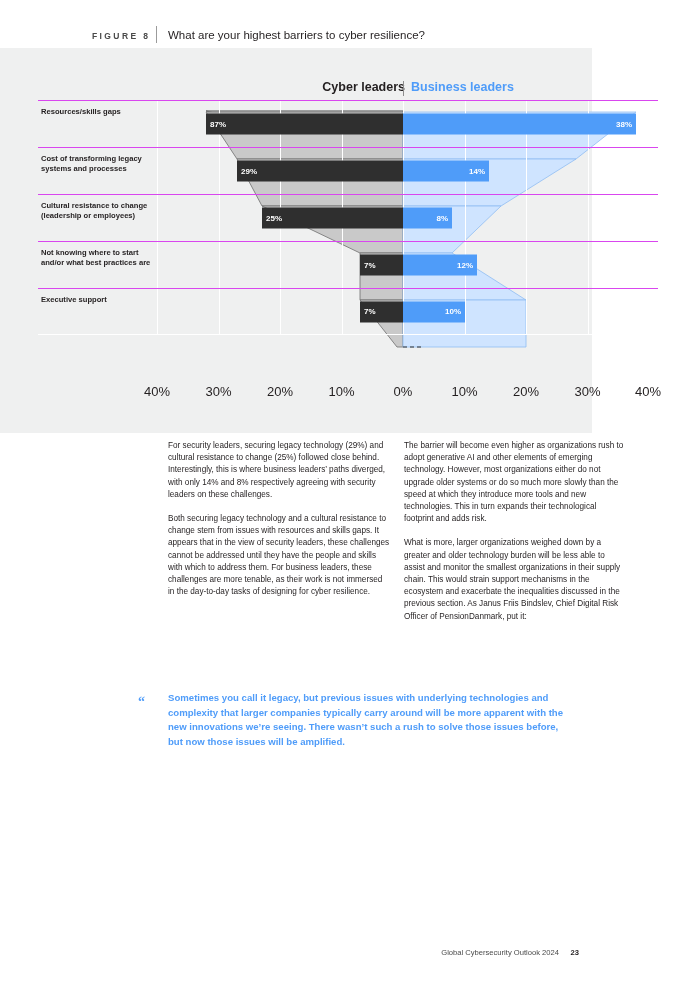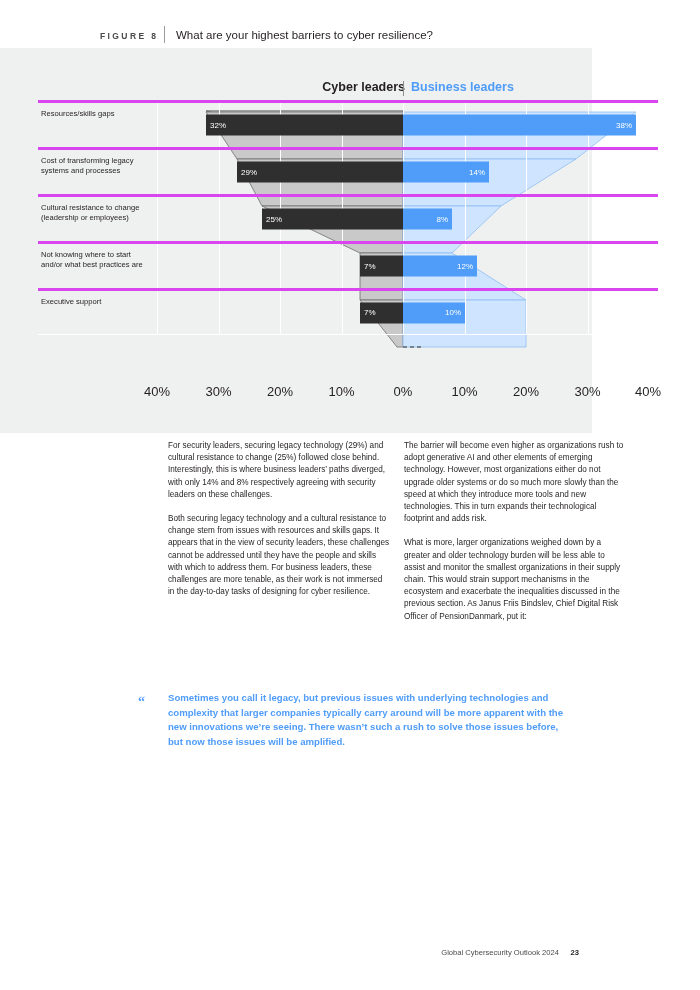--- a/index.html
+++ b/index.html
@@ -12,21 +12,21 @@
     height: 990px;
     position: relative;
     font-family: "Liberation Sans", sans-serif;
     color: #231f20;
     overflow: hidden;
   }
 
   
   .fig-header {
     position: absolute;
-    left: 12px; top: 0;
+    left: 4px; top: 0;
     width: 623px;
     height: 48px;
     display: flex;
     align-items: center;
   }
   .fig-label {
     position: absolute;
     left: 88px;
     top: 31px;
     font-size: 8.5px;
@@ -100,23 +100,24 @@
     height: 290px;
   }
   
   .rowwrap {
     position: absolute;
     left: 0; top: 0;
     width: 620px;
   }
   .row {
     position: relative;
-    border-top: 3px solid #d946ef;
+    border-top: 1px solid #d946ef;
     height: 47px;
     box-sizing: border-box;
+    font-weight: bold;
   }
   .row:last-child { border-bottom: 1px solid #ffffff; }
   .row-label {
     position: absolute;
     left: 3px;
     top: 6px;
     width: 110px;
     font-size: 7.6px;
     line-height: 10px;
     color: #231f20;
@@ -287,21 +288,21 @@
           <div class="vline" style="left:0px"></div>
           <div class="vline" style="left:61.5px"></div>
           <div class="vline" style="left:123px"></div>
           <div class="vline" style="left:184.5px"></div>
           <div class="vline center" style="left:246px"></div>
           <div class="vline" style="left:307.5px"></div>
           <div class="vline" style="left:369px"></div>
           <div class="vline" style="left:430.5px"></div>
           <div class="vline" style="left:491px"></div>
           <div class="bar left" style="left:49px; width:197px;">
-            <span class="bar-val left">32%</span>
+            <span class="bar-val left">87%</span>
           </div>
           <div class="bar right" style="left:246px; width:233px;">
             <span class="bar-val right">38%</span>
           </div>
         </div>
       </div>
 
       <div class="row">
         <div class="row-label">Cost of transforming legacy systems and processes</div>
         <div class="gridzone">

